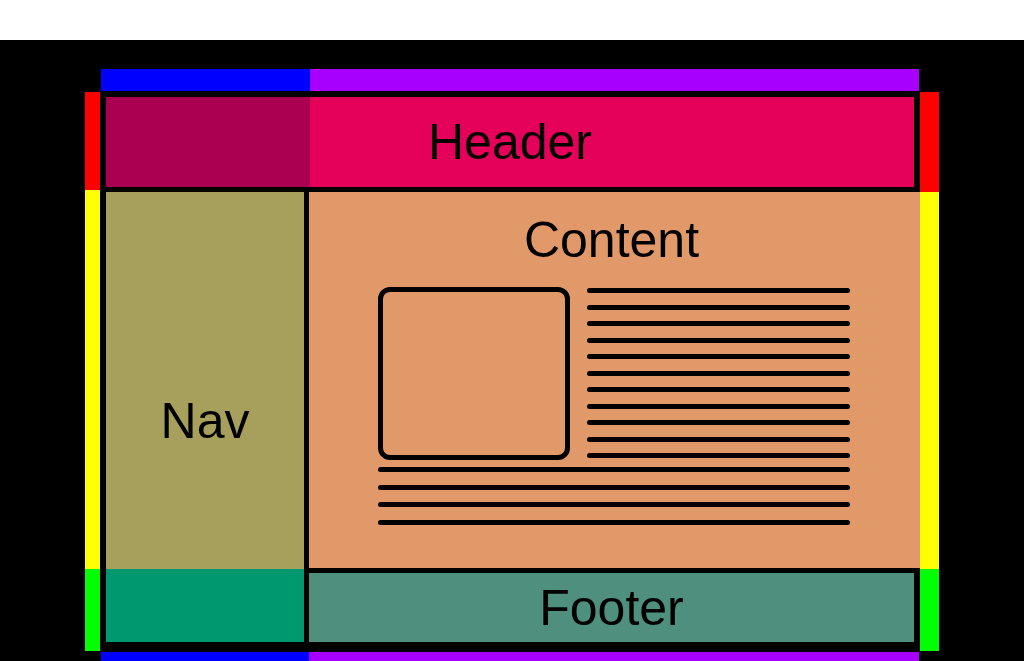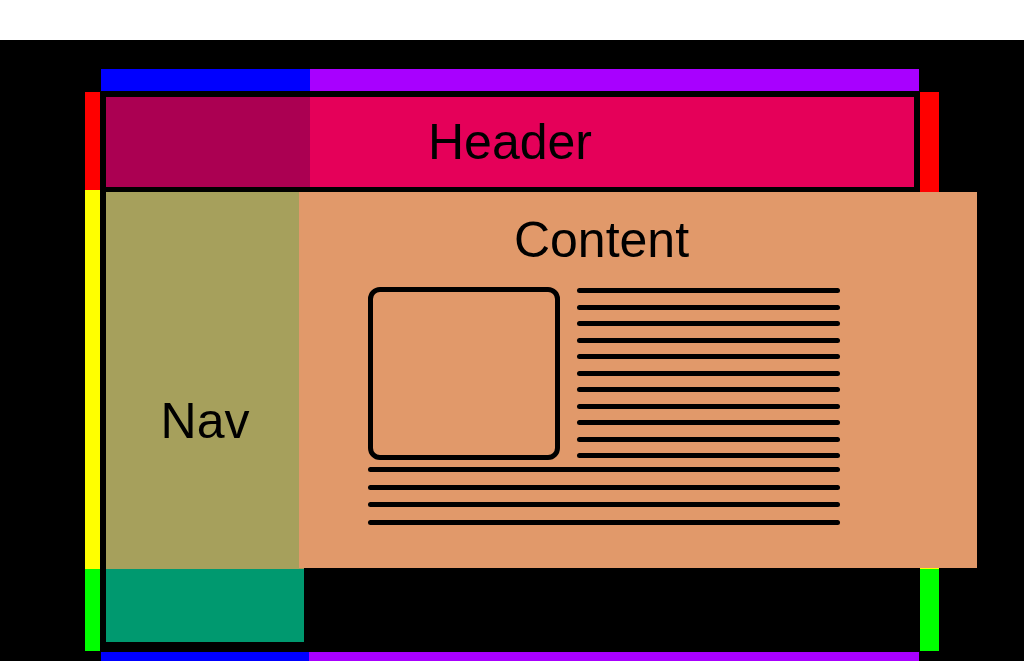--- a/index.html
+++ b/index.html
@@ -26,21 +26,21 @@
   .page-box{left:100px;top:51px;width:820px;height:557px;
             box-sizing:border-box;border:6px solid #000;}
   .header-left {left:0;top:0;width:204px;height:90px;}
   .header-right{left:204px;top:0;width:604px;height:90px;}
   .header-label{left:0;top:0;width:808px;height:90px;}
   .row-border-1{left:0;top:90px;width:808px;height:5px;background:#000;}
   .nav-olive{left:0;top:95px;width:198px;height:377px;}
   .nav-teal {left:0;top:472px;width:198px;height:73px;}
   .nav-label{left:0;top:95px;width:198px;height:450px;padding-top:8px;box-sizing:border-box;}
   .col-border{left:198px;top:95px;width:5px;height:450px;background:#000;}
-  .content{left:193px;top:95px;width:678px;height:376px;text-align:right;}
+  .content{left:203px;top:95px;width:611px;height:376px;text-align:right;}
   .content-heading{left:0;top:0;width:605px;height:96px;}
   .row-border-2{left:203px;top:471px;width:605px;height:5px;background:#000;}
   .footer-right{left:203px;top:476px;width:605px;height:69px;}
   
   .image-box{left:69px;top:95px;width:192px;height:173px;
              box-sizing:border-box;border:5px solid #000;border-radius:12px;}
   .lines-right{left:278px;top:96px;width:263px;display:flex;flex-direction:column;gap:11.5px;}
   .lines-full {left:69px;top:275px;width:472px;display:flex;flex-direction:column;gap:12.5px;}
   .text-line{height:5px;border-radius:2.5px;background:#000;}
 </style>
@@ -92,14 +92,15 @@
         </div>
       <div class="abs lines-full">
         <div class="text-line" style="background-color: rgb(0, 0, 0);"></div>
       <div class="text-line" style="background-color: rgb(0, 0, 0);"></div>
           <div class="text-line" style="background-color: rgb(0, 0, 0);"></div>
           <div class="text-line" style="background-color: rgb(0, 0, 0);"></div>
         </div>
     </div>
     <div class="abs row-border-2"></div>
 
+    <div class="abs label footer-right" style="background-color: rgb(79, 143, 125);">Footer</div>
   </div>
 </div>
 
 </body></html>

